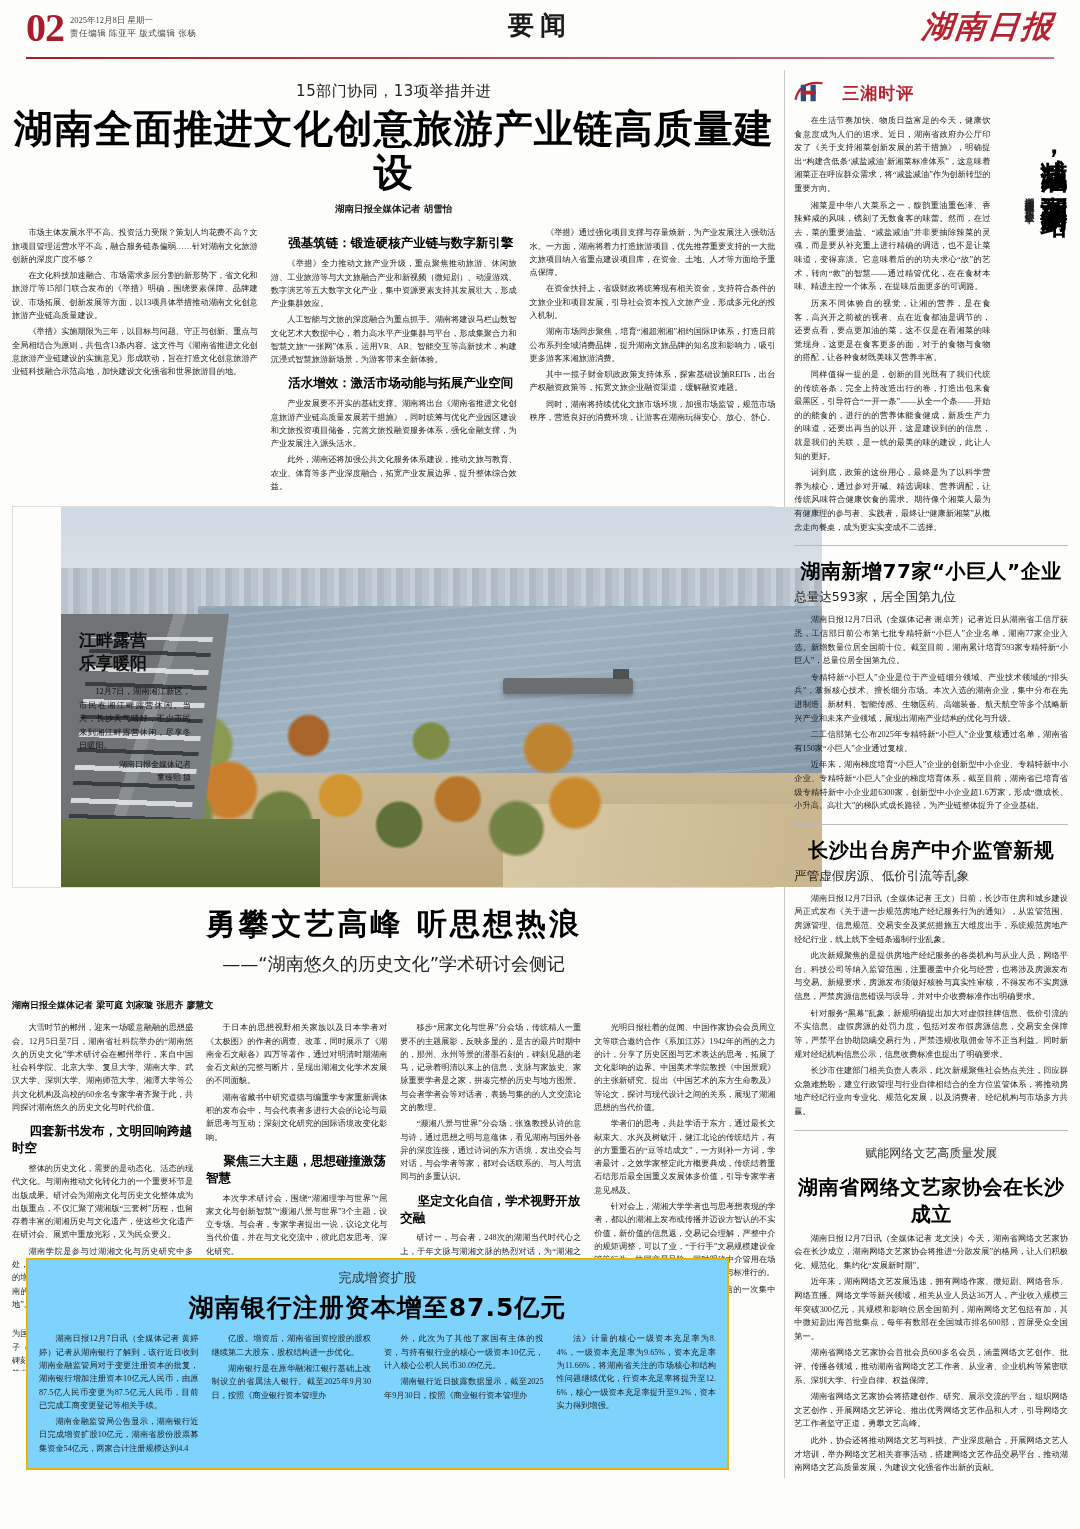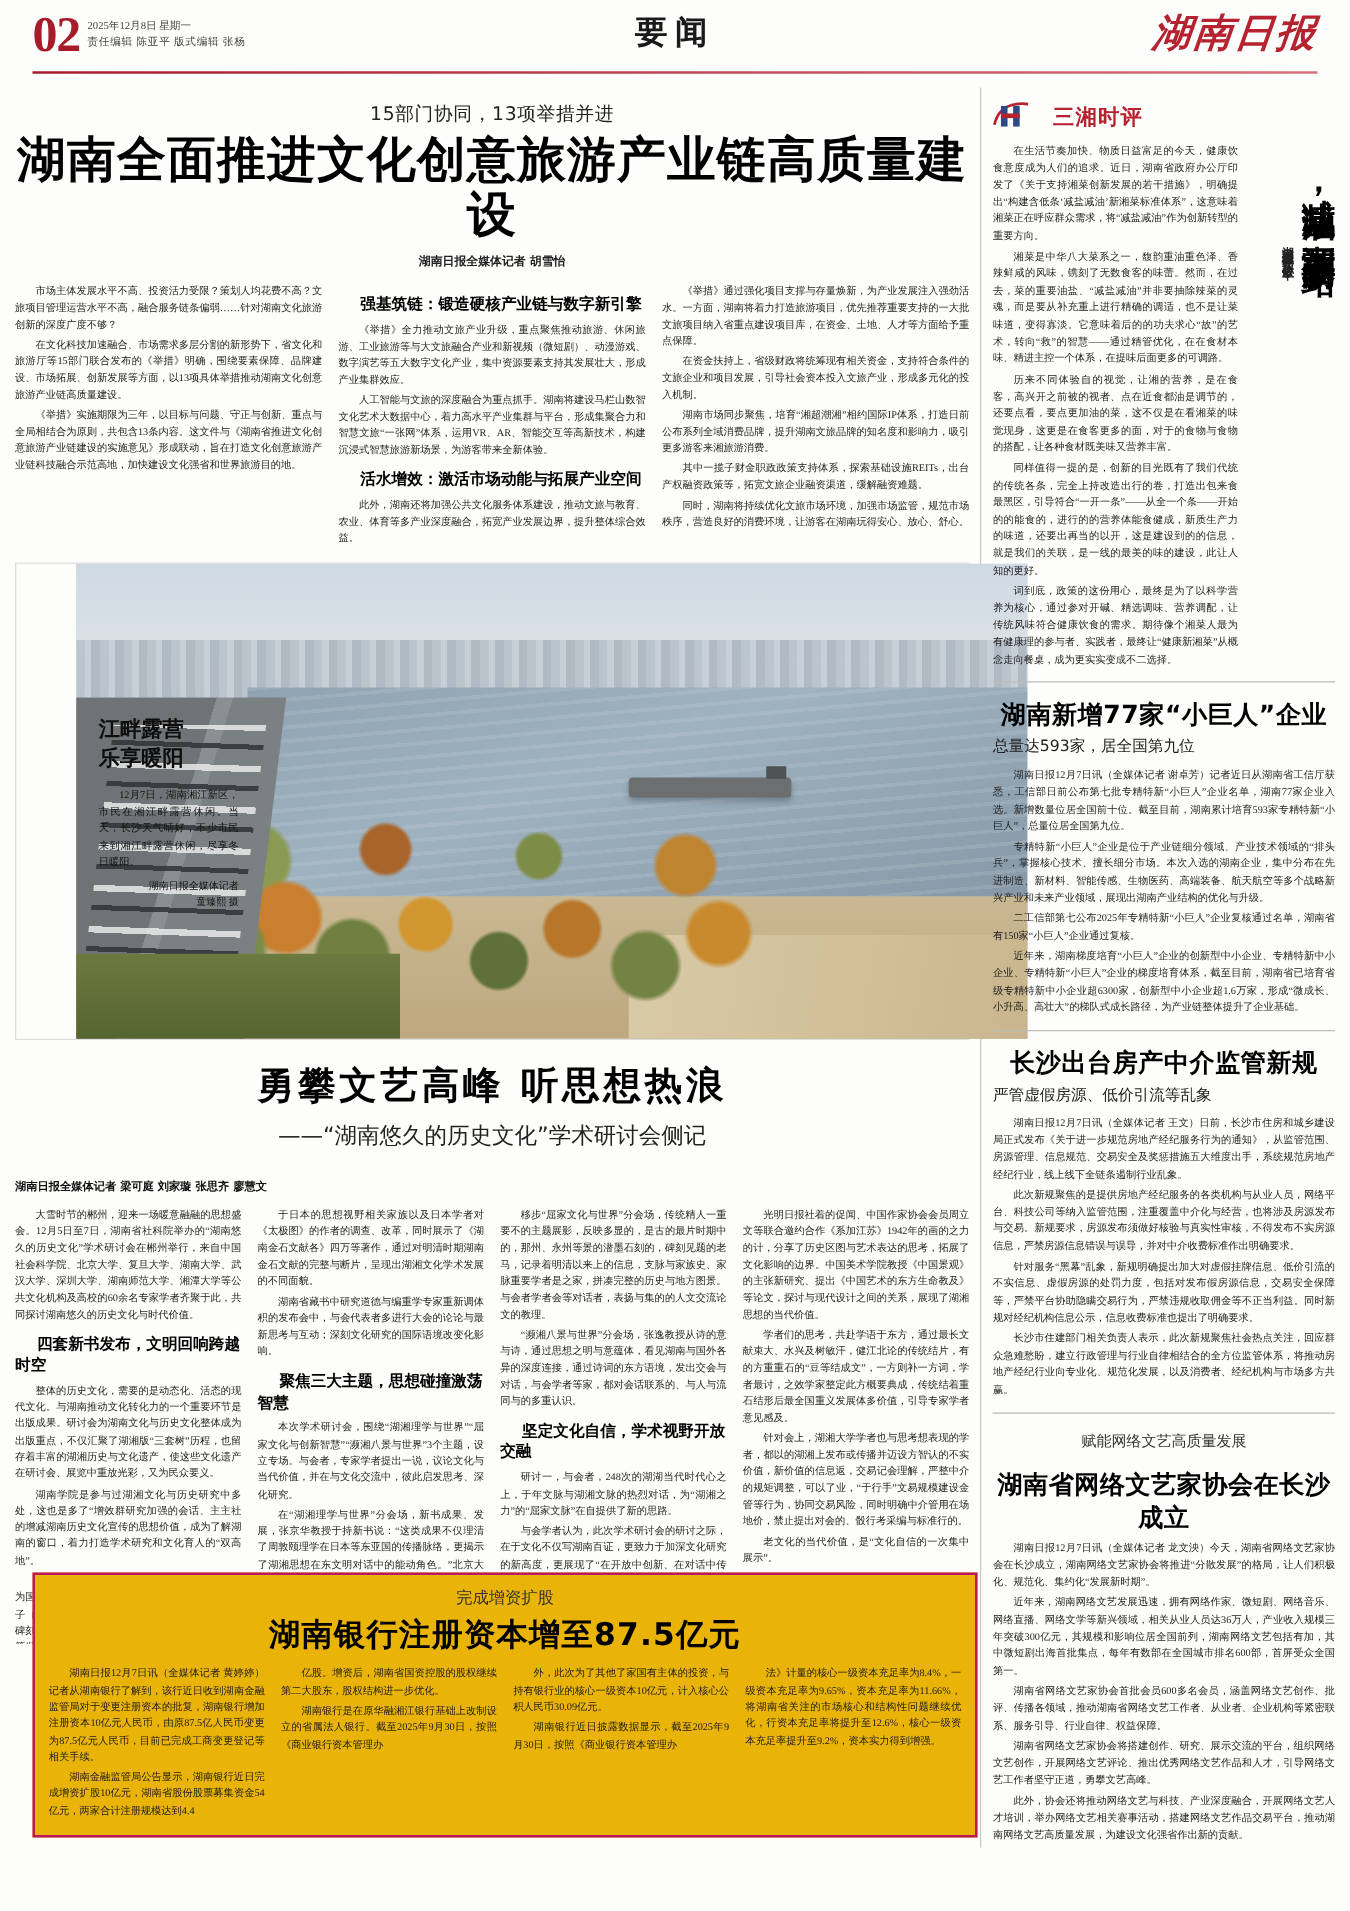--- a/index.html
+++ b/index.html
@@ -112,22 +112,22 @@
 
   
   .feat2-head { text-align:center; font-family:"DejaVu Sans","Liberation Sans",sans-serif;
     font-weight:bold; font-size:30px; letter-spacing:3px; margin-top:16px; color:#000; }
   .feat2-sub { text-align:center; font-size:18px; margin-top:7px; color:#222;
     font-family:"DejaVu Sans","Liberation Sans",sans-serif; }
   .feat2-byline { text-align:left; font-size:9px; font-weight:bold; margin:23px 0 9px;
     font-family:"DejaVu Sans","Liberation Sans",sans-serif; }
 
   
-  .boxed { position:absolute; left:14px; right:0; bottom:8px; width:756px;
-    border:2px solid #be185d; padding:9px 11px 10px; background:#eab308; }
+  .boxed { position:absolute; left:14px; right:0; bottom:8px; width:703px;
+    border:2px solid #eab308; padding:9px 11px 10px; background:#7dd3fc; }
   .box-kicker { text-align:center; font-size:13px; color:#333; margin-bottom:4px;
     font-family:"DejaVu Sans","Liberation Sans",sans-serif; }
   .box-head { text-align:center; font-family:"DejaVu Sans","Liberation Sans",sans-serif;
     font-weight:bold; font-size:25px; letter-spacing:1px; color:#000; margin-bottom:8px; }
 
   
   .commentary-logo { display:flex; align-items:center; gap:18px; margin:12px 0 8px; }
   .logo-mark { width:30px; height:26px; position:relative; }
   .logo-text { font-family:"DejaVu Sans","Liberation Sans",sans-serif; font-weight:bold;
     font-size:17px; color:#b52230; letter-spacing:1px; }
@@ -179,20 +179,21 @@
         <div class="col">
           <p class="t">市场主体发展水平不高、投资活力受限？策划人均花费不高？文旅项目管理运营水平不高，融合服务链条偏弱……针对湖南文化旅游创新的深度广度不够？</p>
           <p class="t">在文化科技加速融合、市场需求多层分割的新形势下，省文化和旅游厅等15部门联合发布的《举措》明确，围绕要素保障、品牌建设、市场拓展、创新发展等方面，以13项具体举措推动湖南文化创意旅游产业链高质量建设。</p>
           <p class="t">《举措》实施期限为三年，以目标与问题、守正与创新、重点与全局相结合为原则，共包含13条内容。这文件与《湖南省推进文化创意旅游产业链建设的实施意见》形成联动，旨在打造文化创意旅游产业链科技融合示范高地，加快建设文化强省和世界旅游目的地。</p>
         </div>
         <div class="col">
           <div class="sub-h">强基筑链：锻造硬核产业链与数字新引擎</div>
           <p class="t">《举措》全力推动文旅产业升级，重点聚焦推动旅游、休闲旅游、工业旅游等与大文旅融合产业和新视频（微短剧）、动漫游戏、数字演艺等五大数字文化产业，集中资源要素支持其发展壮大，形成产业集群效应。</p>
           <p class="t">人工智能与文旅的深度融合为重点抓手。湖南将建设马栏山数智文化艺术大数据中心，着力高水平产业集群与平台，形成集聚合力和智慧文旅“一张网”体系，运用VR、AR、智能交互等高新技术，构建沉浸式智慧旅游新场景，为游客带来全新体验。</p>
           <div class="sub-h">活水增效：激活市场动能与拓展产业空间</div>
+          <p class="t">产业发展要不开实的基础支撑。湖南将出台《湖南省推进文化创意旅游产业链高质量发展若干措施》，同时统筹与优化产业园区建设和文旅投资项目储备，完善文旅投融资服务体系，强化金融支撑，为产业发展注入源头活水。</p>
           <p class="t">此外，湖南还将加强公共文化服务体系建设，推动文旅与教育、农业、体育等多产业深度融合，拓宽产业发展边界，提升整体综合效益。</p>
         </div>
         <div class="col">
           <p class="t">《举措》通过强化项目支撑与存量焕新，为产业发展注入强劲活水。一方面，湖南将着力打造旅游项目，优先推荐重要支持的一大批文旅项目纳入省重点建设项目库，在资金、土地、人才等方面给予重点保障。</p>
           <p class="t">在资金扶持上，省级财政将统筹现有相关资金，支持符合条件的文旅企业和项目发展，引导社会资本投入文旅产业，形成多元化的投入机制。</p>
           <p class="t">湖南市场同步聚焦，培育“湘超潮湘”相约国际IP体系，打造日前公布系列全域消费品牌，提升湖南文旅品牌的知名度和影响力，吸引更多游客来湘旅游消费。</p>
           <p class="t">其中一揽子财金职政政策支持体系，探索基础设施REITs，出台产权融资政策等，拓宽文旅企业融资渠道，缓解融资难题。</p>
           <p class="t">同时，湖南将持续优化文旅市场环境，加强市场监管，规范市场秩序，营造良好的消费环境，让游客在湖南玩得安心、放心、舒心。</p>
         </div>
       </div>
@@ -331,20 +332,20 @@
         <p class="s">长沙市住建部门相关负责人表示，此次新规聚焦社会热点关注，回应群众急难愁盼，建立行政管理与行业自律相结合的全方位监管体系，将推动房地产经纪行业向专业化、规范化发展，以及消费者、经纪机构与市场多方共赢。</p>
       </div>
 
       <div class="hr-thin"></div>
 
       <div>
         <div class="r-kicker">赋能网络文艺高质量发展</div>
         <div class="r-head">湖南省网络文艺家协会在长沙成立</div>
         <p class="s">湖南日报12月7日讯（全媒体记者 龙文泱）今天，湖南省网络文艺家协会在长沙成立，湖南网络文艺家协会将推进“分散发展”的格局，让人们积极化、规范化、集约化“发展新时期”。</p>
         <p class="s">近年来，湖南网络文艺发展迅速，拥有网络作家、微短剧、网络音乐、网络直播、网络文学等新兴领域，相关从业人员达36万人，产业收入规模三年突破300亿元，其规模和影响位居全国前列，湖南网络文艺包括有加，其中微短剧出海首批集点，每年有数部在全国城市排名600部，首屏受众全国第一。</p>
-        <p class="s">湖南省网络文艺家协会首批会员600多名会员，涵盖网络文艺创作、批评、传播各领域，推动湖南省网络文艺工作者、从业者、企业机构等紧密联系、服务引导、行业自律、权益保障。</p>
+        <p class="s">湖南省网络文艺家协会首批会员600多名会员，涵盖网络文艺创作、批评、传播各领域，推动湖南省网络文艺工作者、从业者、企业机构等紧密联系、深圳大学、行业自律、权益保障。</p>
         <p class="s">湖南省网络文艺家协会将搭建创作、研究、展示交流的平台，组织网络文艺创作，开展网络文艺评论、推出优秀网络文艺作品和人才，引导网络文艺工作者坚守正道，勇攀文艺高峰。</p>
         <p class="s">此外，协会还将推动网络文艺与科技、产业深度融合，开展网络文艺人才培训，举办网络文艺相关赛事活动，搭建网络文艺作品交易平台，推动湖南网络文艺高质量发展，为建设文化强省作出新的贡献。</p>
       </div>
 
     </div>
   </div>
 </div>
 
 </body></html>

